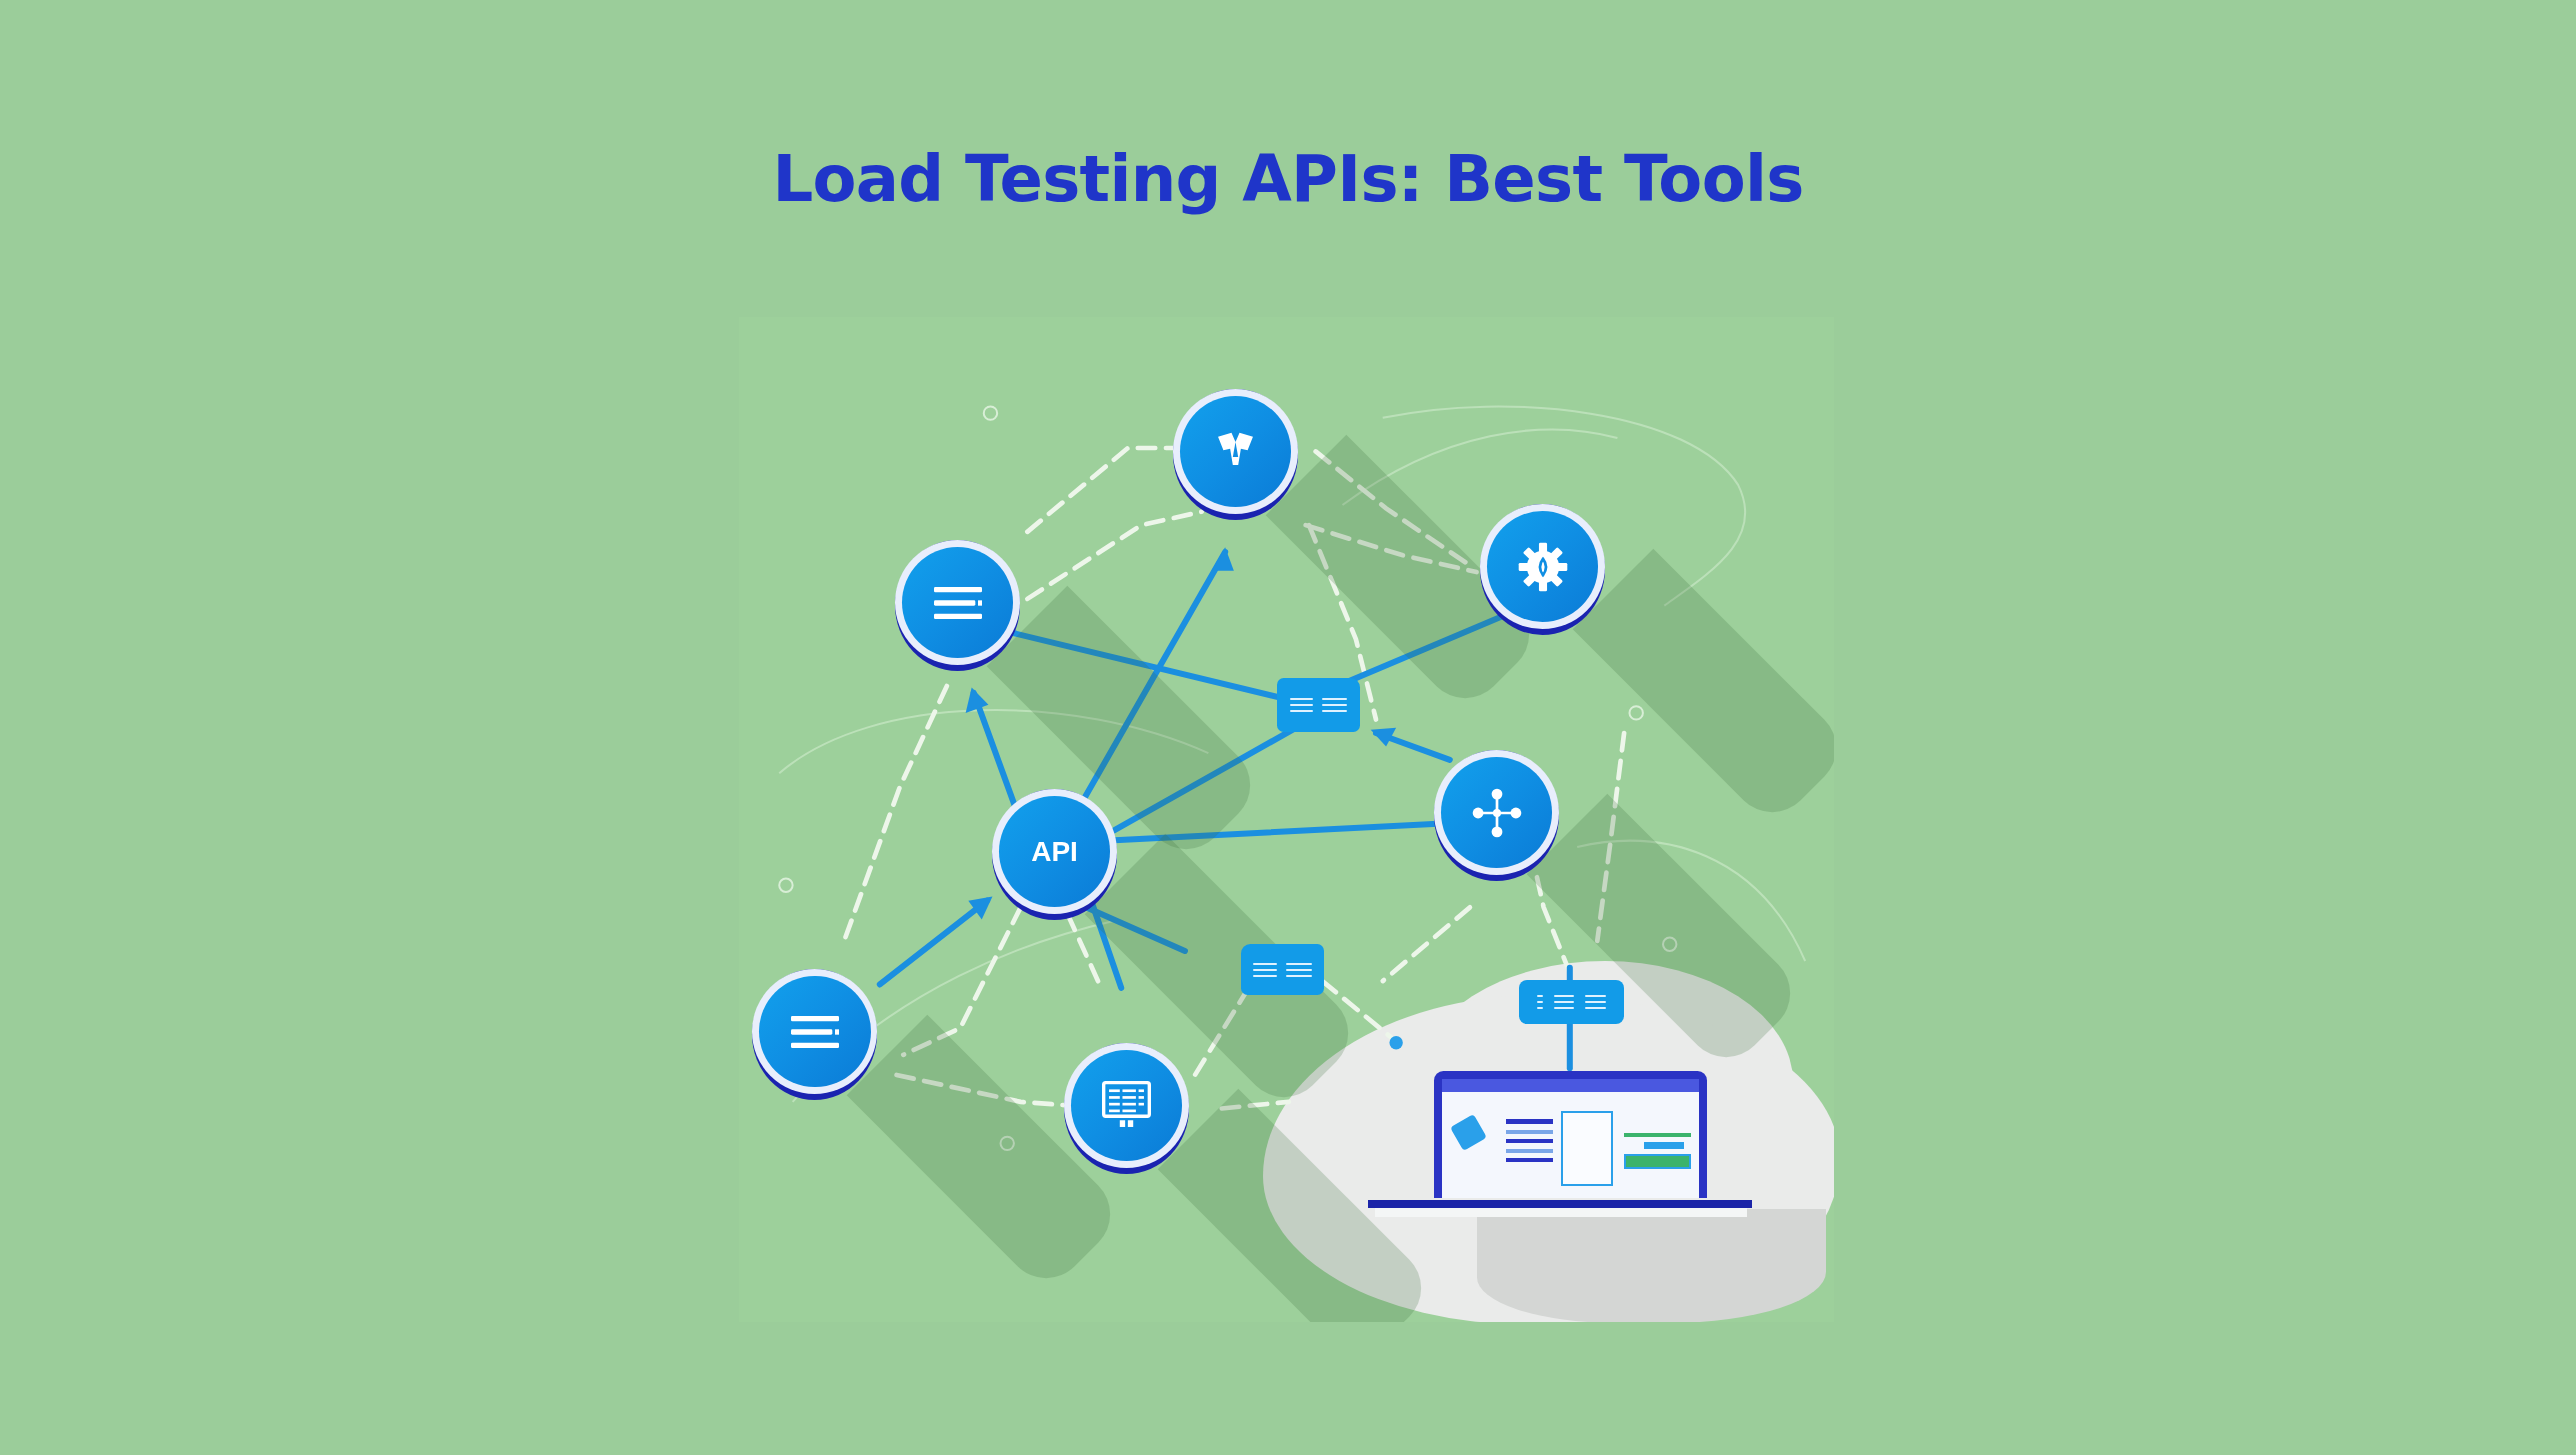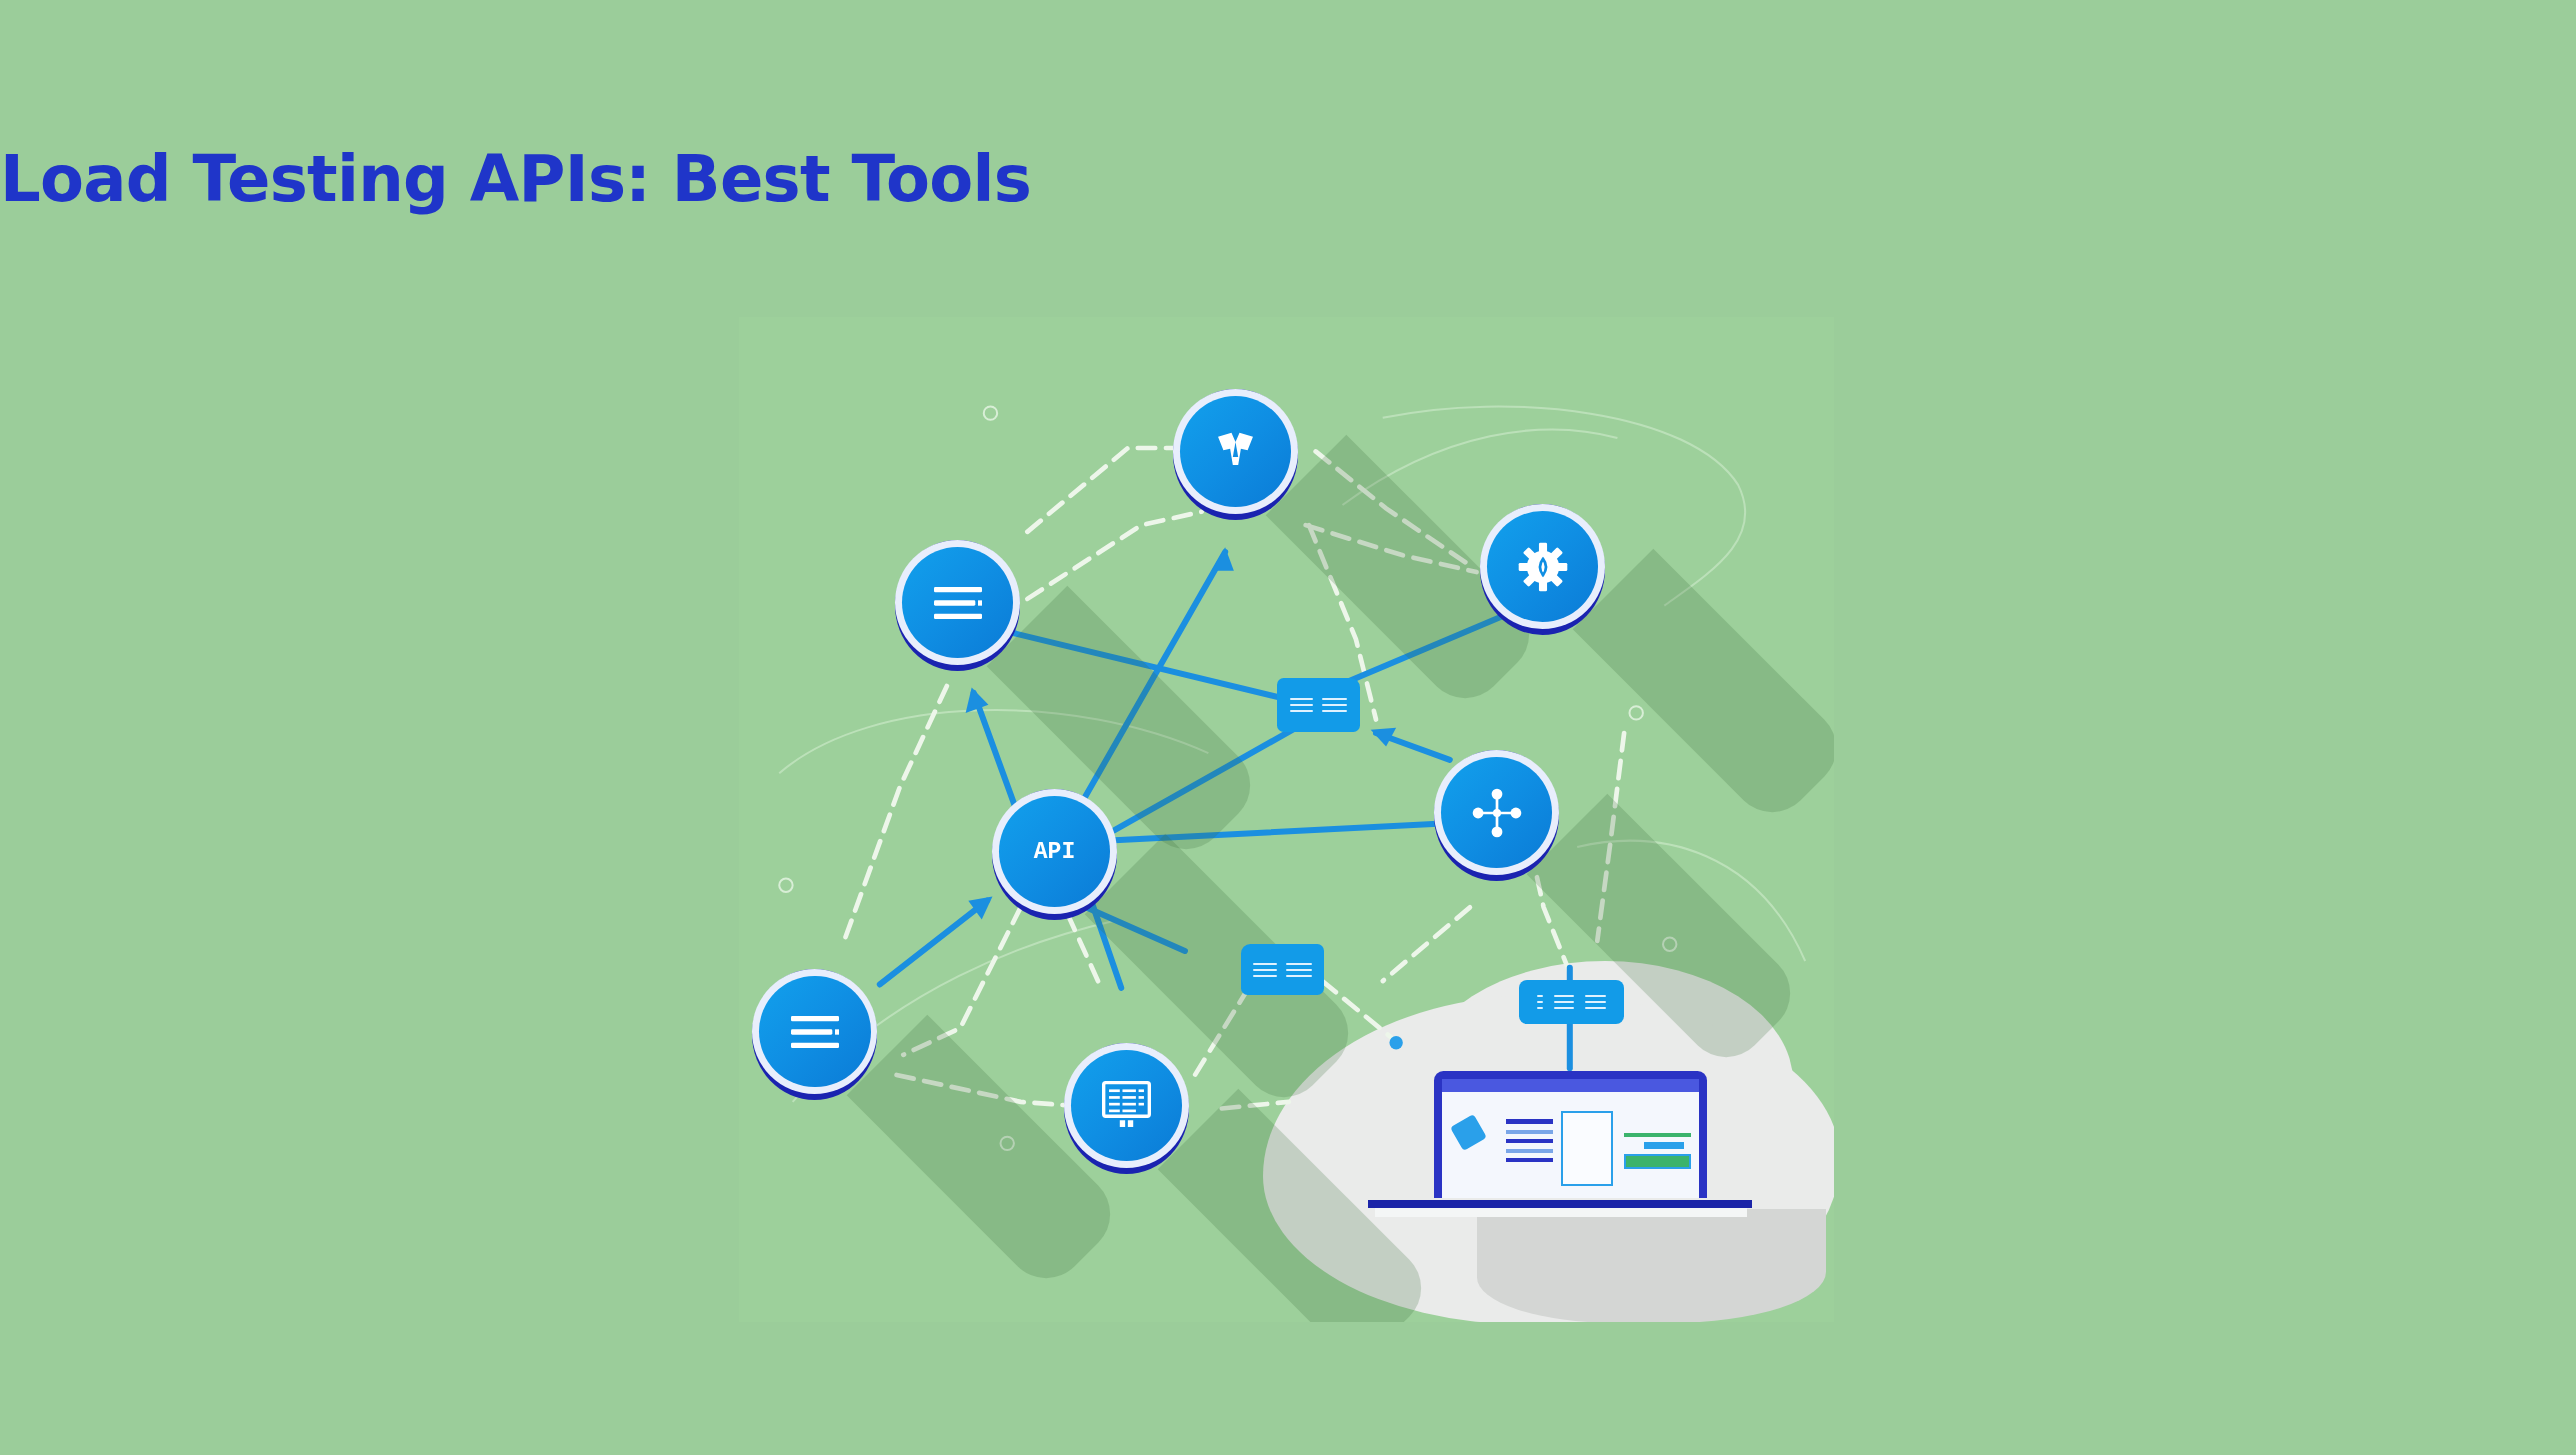--- a/index.html
+++ b/index.html
@@ -4,21 +4,21 @@
 <style>
   html, body { margin:0; padding:0; }
   body {
     width:2576px; height:1456px; overflow:hidden;
     background:#9bcd9a;
     font-family:"DejaVu Sans", sans-serif;
     position:relative;
   }
   .title {
     position:absolute; left:0; width:2576px; top:134px;
-    color:#1f35c9;
+    text-align:center; color:#1f35c9;
     font-family:"DejaVu Sans", sans-serif; font-weight:bold;
     font-size:64px; line-height:91px; letter-spacing:-0.7px;
   }
   .title .line { display:block; }
   .panel {
     position:absolute; left:739px; top:317px; width:1095px; height:1005px;
     background:#9dd09b; overflow:hidden;
   }
   svg.net { position:absolute; left:0; top:0; }
   .node {
@@ -28,21 +28,21 @@
   .node .face {
     position:absolute; left:0; top:0; width:125px; height:125px; border-radius:50%;
     background:#e8eefc; box-sizing:border-box; padding:6.7px;
   }
   .node .face .inner {
     width:100%; height:100%; border-radius:50%;
     background:linear-gradient(135deg,#12a0ec 0%,#0f8ee3 50%,#0b7bd6 100%);
     display:flex; align-items:center; justify-content:center;
     color:#fff;
   }
-  .node .api-label { font-size:23px; font-weight:bold; color:#fff; font-family:Liberation Mono, monospace; }
+  .node .api-label { font-size:28px; font-weight:bold; color:#fff; font-family:Liberation Sans, sans-serif; }
   .shadow {
     position:absolute; width:114px; height:282px;
     background:rgba(60,110,60,0.22);
     transform-origin:top center; transform:rotate(-45deg);
     border-radius:0 0 40px 40px;
   }
   .badge {
     position:absolute; background:#129be8; border-radius:8px;
     display:flex; align-items:center; justify-content:space-around;
     padding:0 6.7px; box-sizing:border-box;

